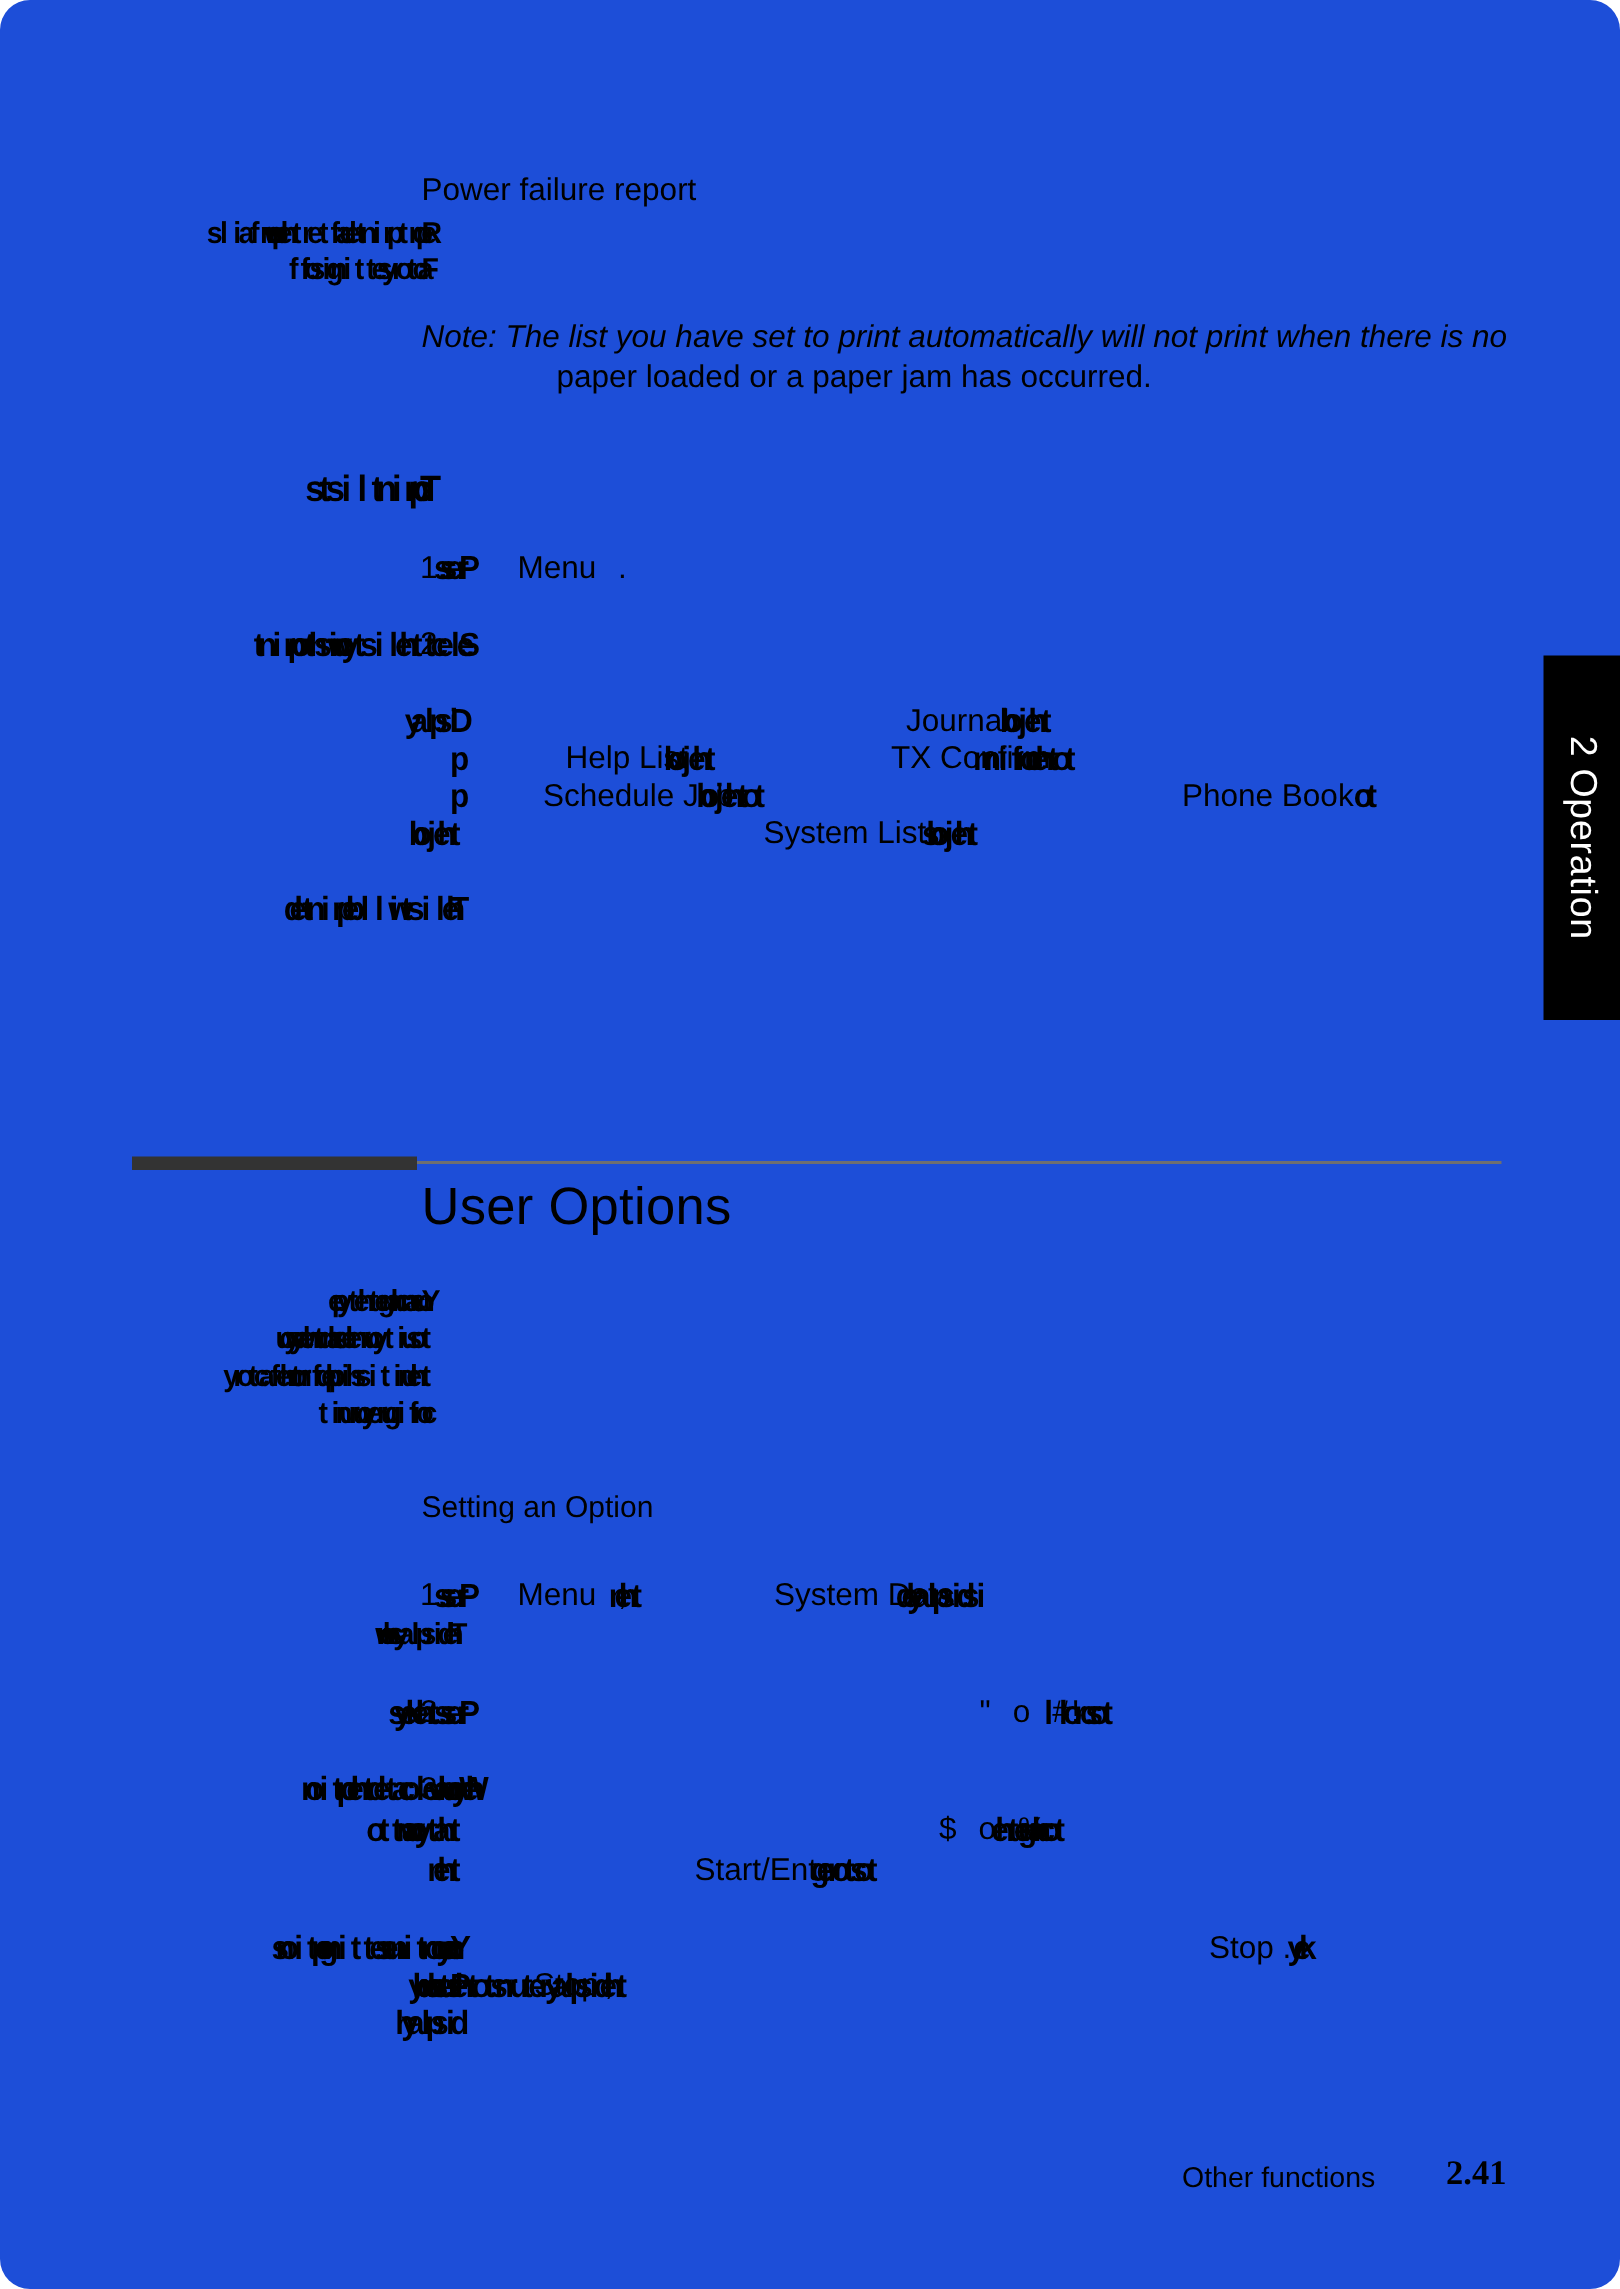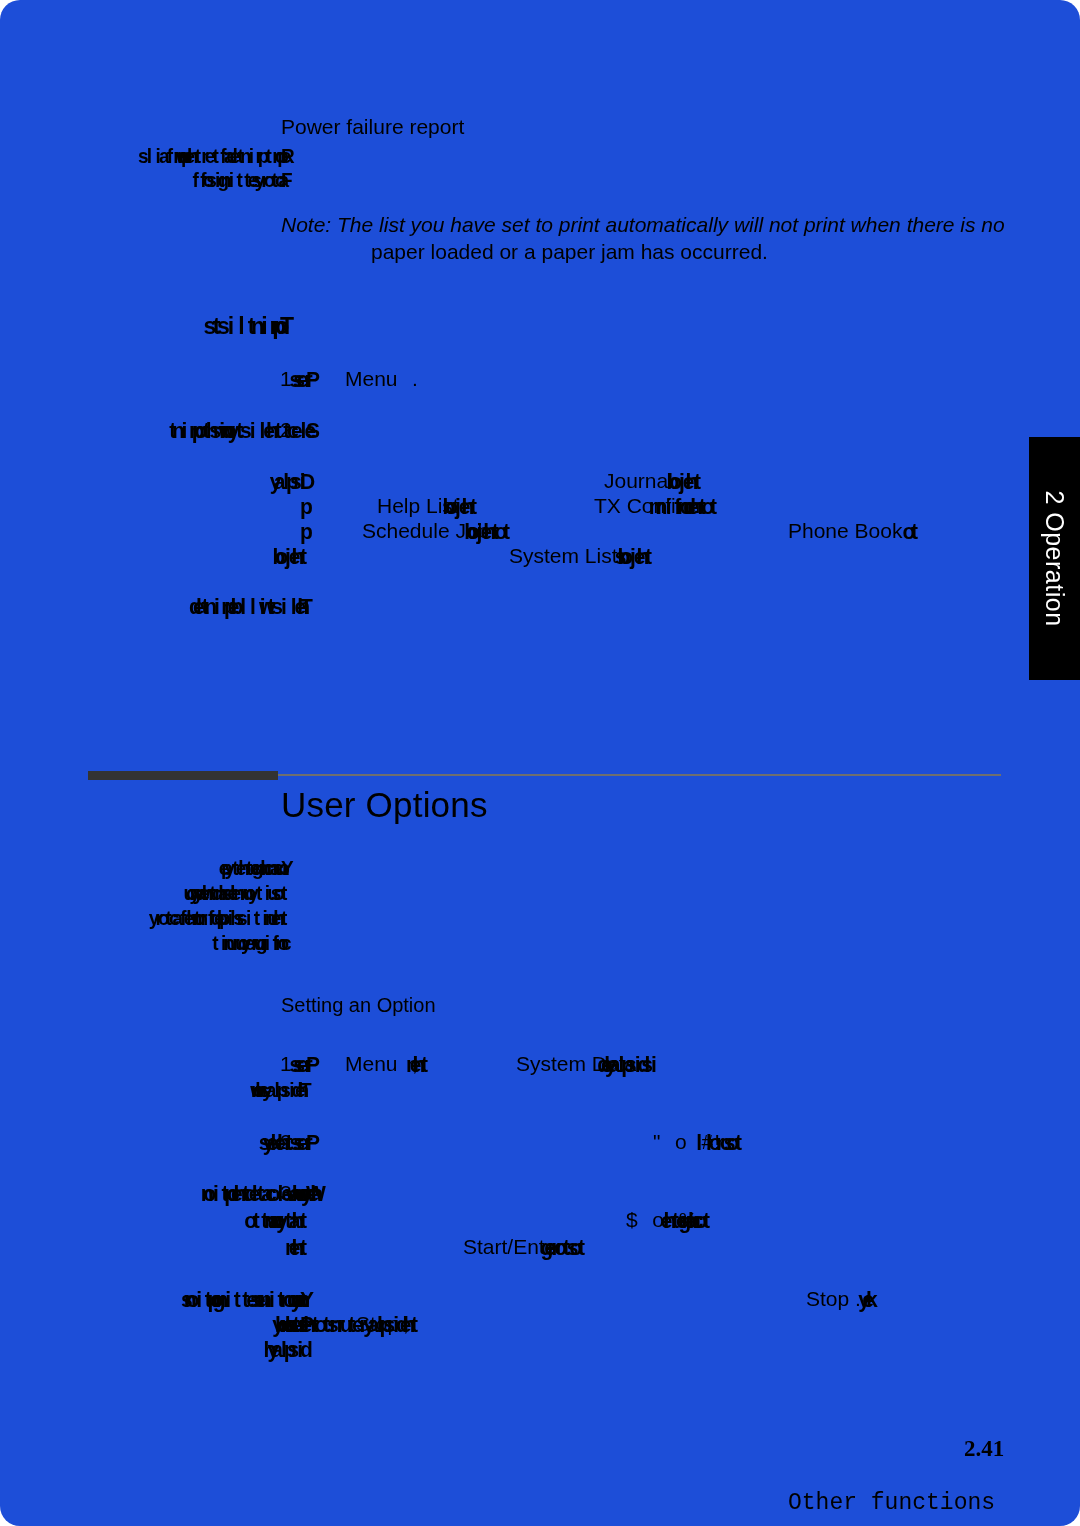--- a/index.html
+++ b/index.html
@@ -111,23 +111,22 @@
 
   .note-line { font-size: 21px; }
   .step-num  { font-size: 21px; }
   .body-21   { font-size: 21px; }
   .sym       { font-size: 21px; font-family: "Liberation Sans", sans-serif; }
 
   #footer-label {
     position: absolute;
     left: 788px;
     top: 1442px;
-    font-size: 23px;
-    font-family: Liberation Mono, monospace;
-    margin-top: 48px;
+    font-size: 19px;
+    font-family: Liberation Sans, sans-serif;
   }
   #footer-page {
     position: absolute;
     left: 964px;
     top: 1436px;
     font-size: 23px;
     font-weight: 700;
     font-family: "Liberation Serif", serif;
   }
 </style>

